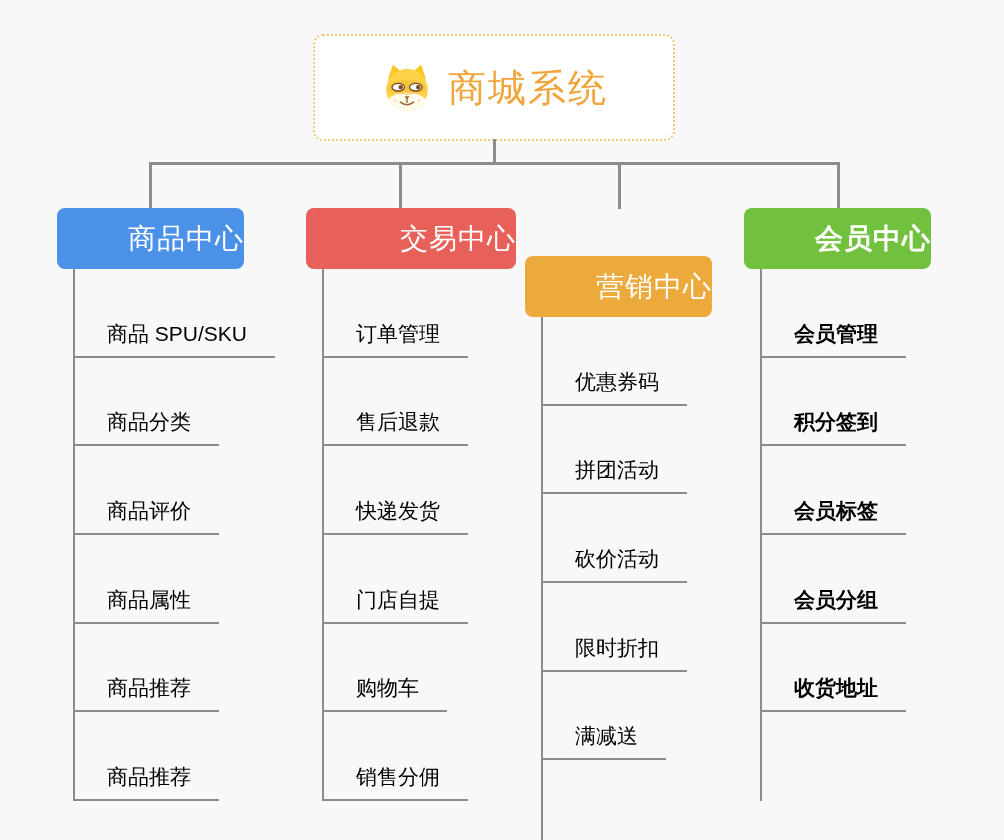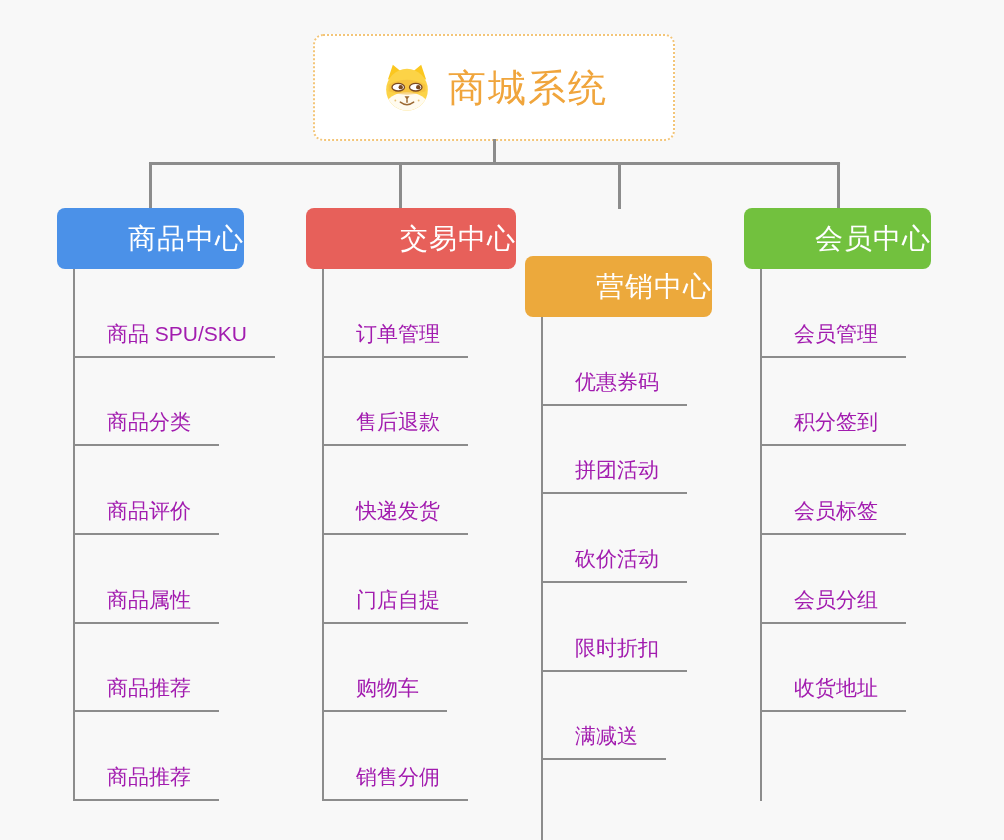--- a/index.html
+++ b/index.html
@@ -27,21 +27,21 @@
 
   
   .line{position:absolute;background:#8c8c8c;}
   .stem {left:493px;top:138px;width:3px;height:26px;}
   .rail {left:149px;top:161px;width:691px;height:3px;border-radius:2px;}
   .drop {top:161px;width:3px;height:47px;}
   .drop1{left:149px;} .drop2{left:399px;} .drop3{left:618px;} .drop4{left:837px;}
 
   
   .col{position:absolute;top:207px;width:260px;}
-  .col1{left:57px;}  .col2{left:306px;}  .col3{left:525px;margin-top:48px;}  .col4{left:744px;}
+  .col1{left:57px;}  .col2{left:306px;}  .col3{left:525px;margin-top:48px;}  .col4{left:744px;font-weight:bold;}
 
   .branch-box{
     width:187px;height:61px;border-radius:8px;
     display:flex;align-items:center;justify-content:flex-end;
     color:#ffffff;font-size:28px;letter-spacing:1px;
   }
   .blue  {background:#4b91e8;}
   .red   {background:#e7605a;padding-left:23px;}
   .amber {background:#eca93c;}
   .green {background:#72c13e;}
@@ -54,21 +54,21 @@
   ul.items{
     list-style:none;margin:0;padding:0;
     position:absolute;left:16px;top:61px;
   }
   ul.items li{
     height:88.7px;
     display:flex;align-items:flex-end;
   }
   ul.items .label{
     display:inline-block;white-space:nowrap;
-    font-size:21px;color:#a21caf;
+    font-size:21px;color:#000000;
     padding:0 28px 8px 34px;
     border-bottom:2px solid #8c8c8c;
   }
 </style>
 </head>
 <body>
 
 <div class="canvas">
 
   <div class="root-node">

